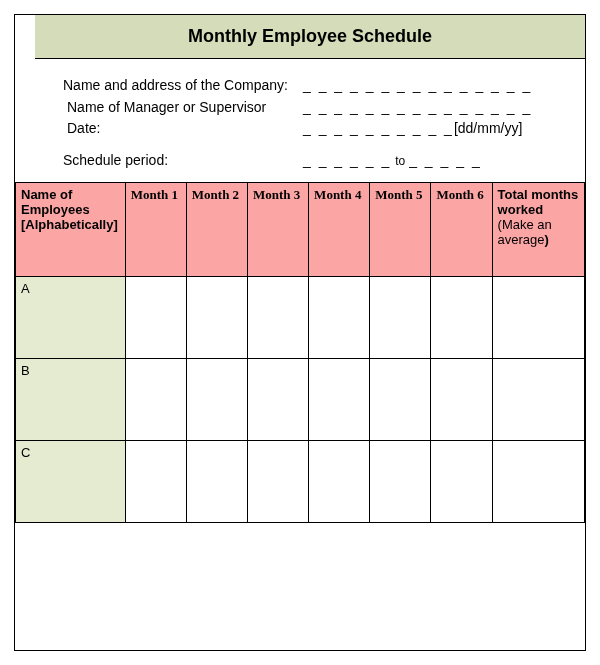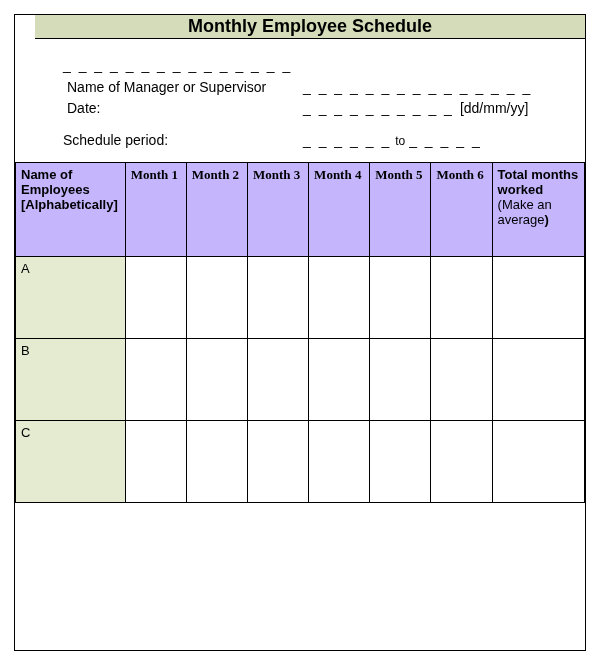--- a/index.html
+++ b/index.html
@@ -15,21 +15,21 @@
       width: 100%;
       height: 100%;
       border: 1px solid #000;
       display: flex;
       flex-direction: column;
     }
     .title-bar {
       background: #d4dcb9;
       border-bottom: 1px solid #000;
       text-align: center;
-      padding: 1px 0;
+      padding: 11px 0;
       font-size: 18px;
       font-weight: bold;
       margin-left: 20px;
     }
     .info-block {
       padding: 16px 0 10px 48px;
       font-size: 14px;
       line-height: 1.55;
     }
     .info-row {
@@ -46,38 +46,37 @@
     .blanks {
       letter-spacing: 2px;
       font-family: Liberation Sans, sans-serif;
       white-space: pre;
     }
     .period-to {
       margin: 0 4px;
       font-size: 12px;
     }
     .hint {
-      margin-left: 6px;
       font-size: 14px;
     }
     .spacer-row { height: 10px; }
     table.schedule {
       width: 100%;
       border-collapse: collapse;
       table-layout: fixed;
     }
     table.schedule th, table.schedule td {
       border: 1px solid #000;
       vertical-align: top;
       text-align: left;
       padding: 4px 5px;
       font-size: 13px;
     }
     table.schedule th {
-      background: #c4b5fd;
+      background: #fca5a5;
       font-weight: bold;
       height: 94px;
     }
     th.name-col { width: 95px; }
     th.month-col { width: 53px; font-family: Liberation Serif, serif; }
     th.total-col { width: 80px; }
     th .sub-bold { font-weight: bold; }
     th .sub-normal { font-weight: normal; }
     th .paren-close-bold { font-weight: bold; }
     td.emp-name {
@@ -101,20 +100,21 @@
 <body>
 
 <div class="page">
 
   <div class="title-bar">
     <span>Monthly Employee Schedule</span>
   </div>
 
   <div class="info-block">
     <div class="info-row">
+      <span class="info-label label-company">Name and address of the Company:</span>
       <span class="blanks">_ _ _ _ _ _ _ _ _ _ _ _ _ _ _</span>
     </div>
     <div class="info-row">
       <span class="info-label label-manager">Name of Manager or Supervisor</span>
       <span class="blanks">_ _ _ _ _ _ _ _ _ _ _ _ _ _ _</span>
     </div>
     <div class="info-row">
       <span class="info-label label-date">Date:</span>
       <span class="blanks">_ _ _ _ _ _ _ _ _ _</span>
       <span class="hint">[dd/mm/yy]</span>

